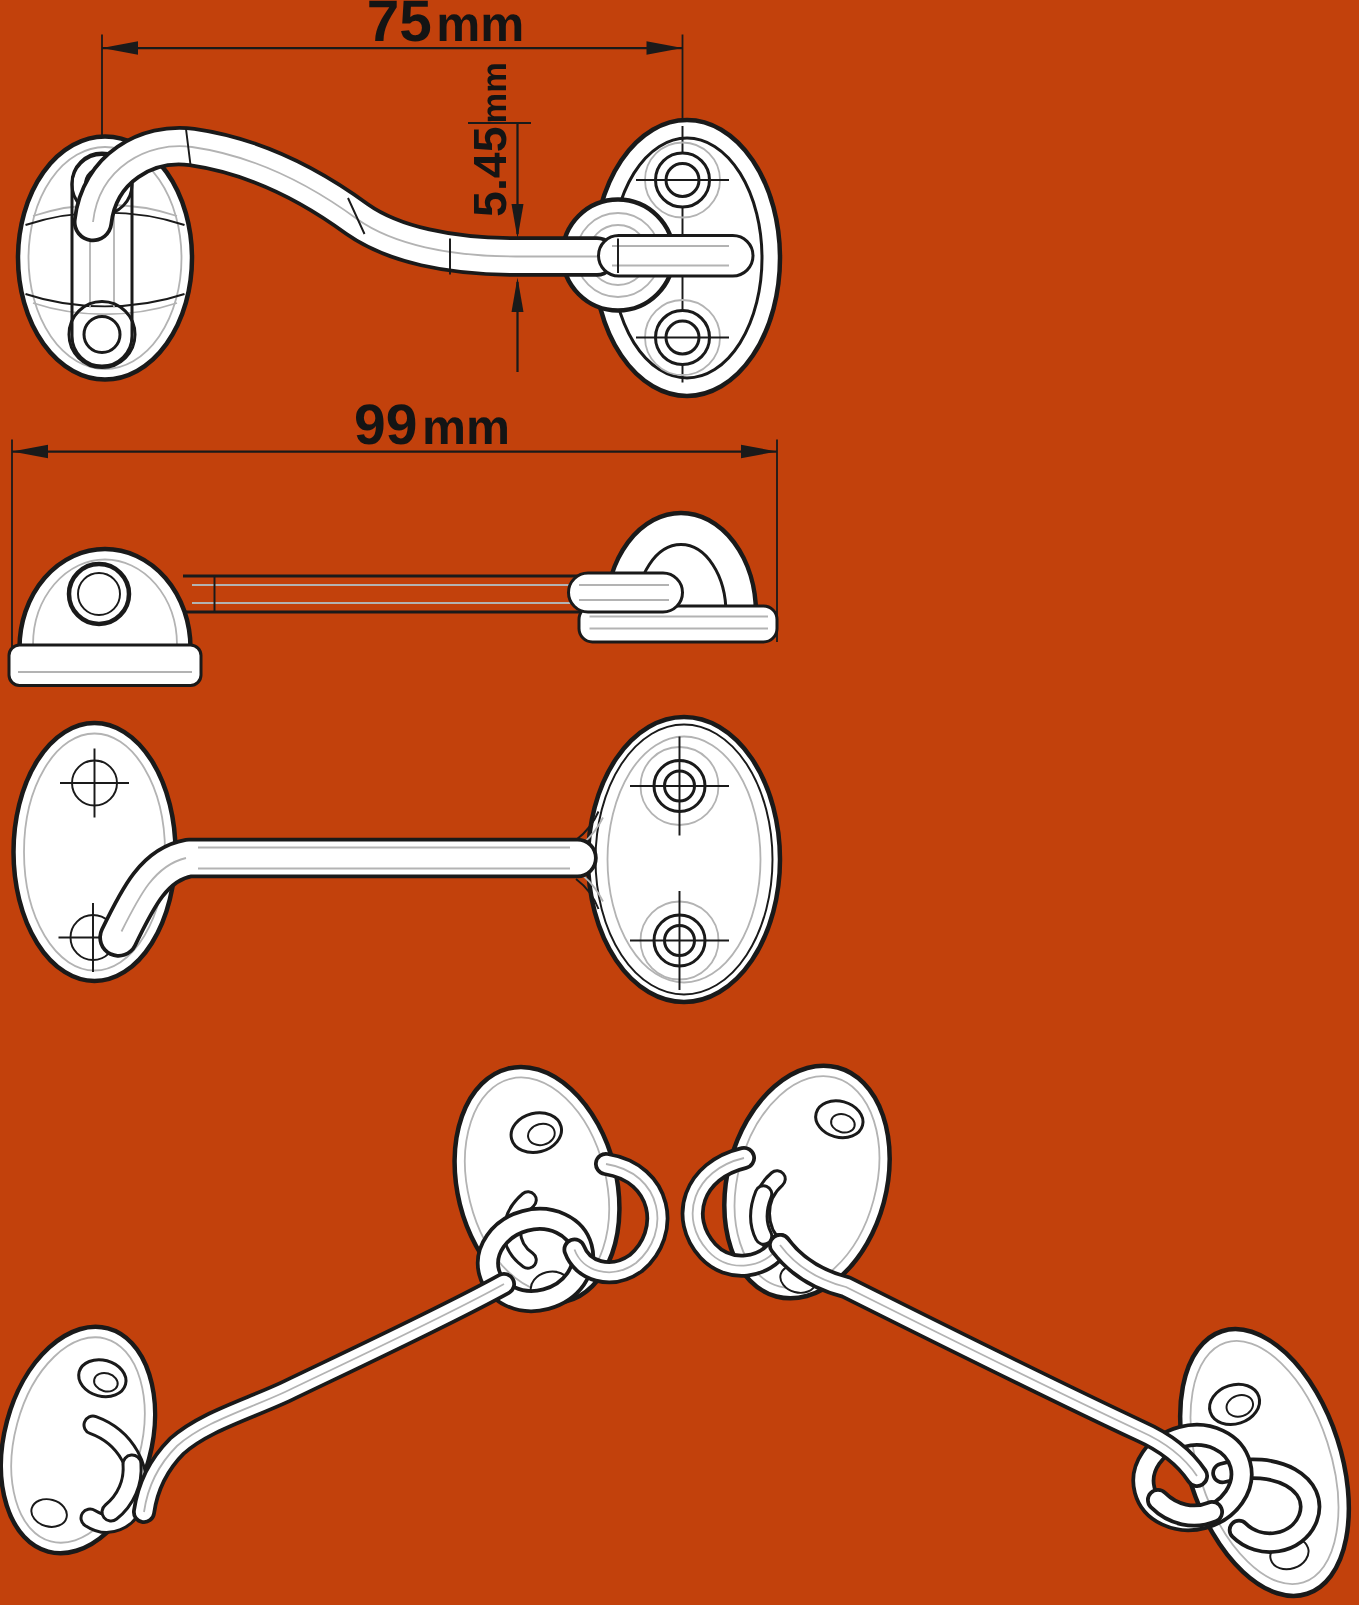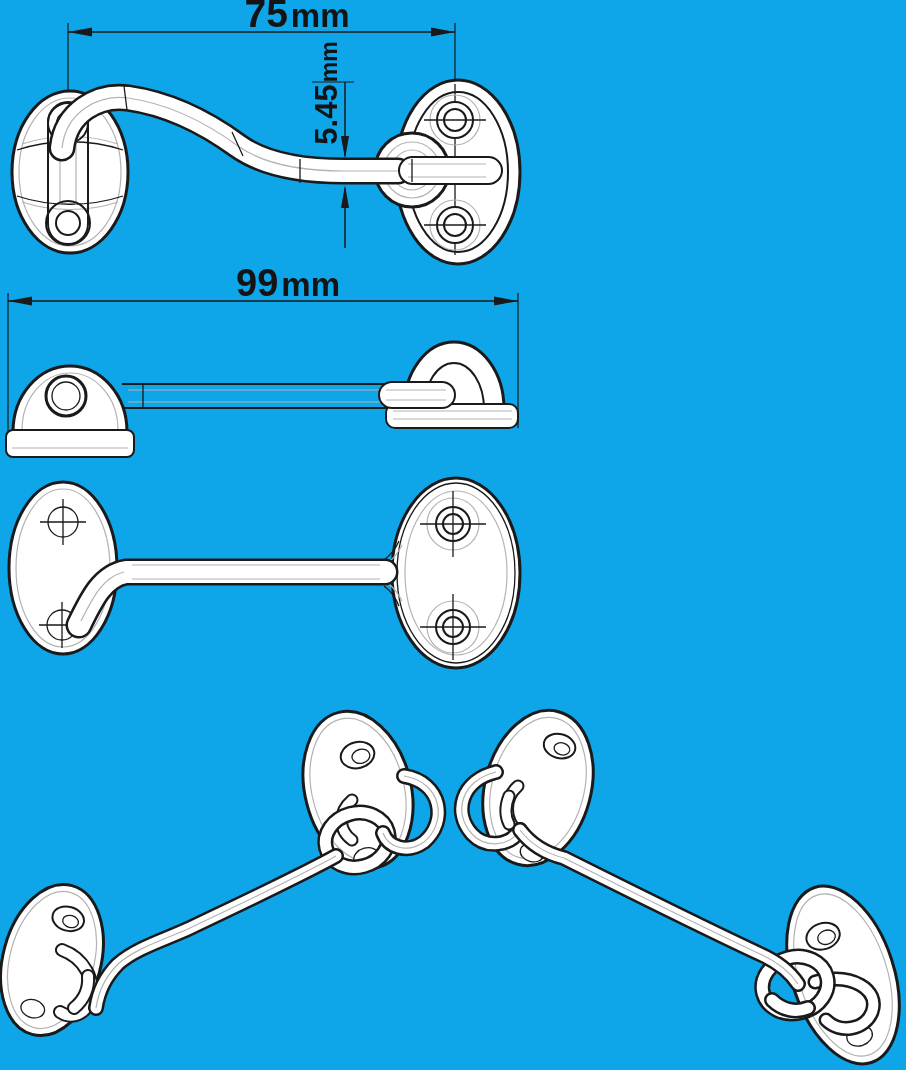--- a/index.html
+++ b/index.html
@@ -1,16 +1,16 @@
 <!DOCTYPE html>
 <html><head>
 <meta charset="utf-8">
 <style>
   html,body{margin:0;padding:0;background:#ffffff;}
-  .stage{position:relative;width:906px;height:1070px;background:#0ea5e9;overflow:hidden;}
+  .stage{position:relative;width:906px;height:1070px;background:#c2410c;overflow:hidden;}
   svg{display:block;}
   .dim-text{font-family:"Liberation Sans",sans-serif;font-weight:700;fill:#141414;}
   .o  {stroke:#1a1a1a;fill:none;stroke-width:3;}
   .o2 {stroke:#1a1a1a;fill:none;stroke-width:2;}
   .o1 {stroke:#1a1a1a;fill:none;stroke-width:1.3;}
   .g  {stroke:#b3b3b3;fill:none;stroke-width:1.2;}
   .wf {fill:#ffffff;}
   .tube-k{stroke:#1a1a1a;fill:none;stroke-linecap:round;stroke-linejoin:round;}
   .tube-w{stroke:#ffffff;fill:none;stroke-linecap:round;stroke-linejoin:round;}
   .dimln{stroke:#1a1a1a;stroke-width:1.5;fill:none;}

